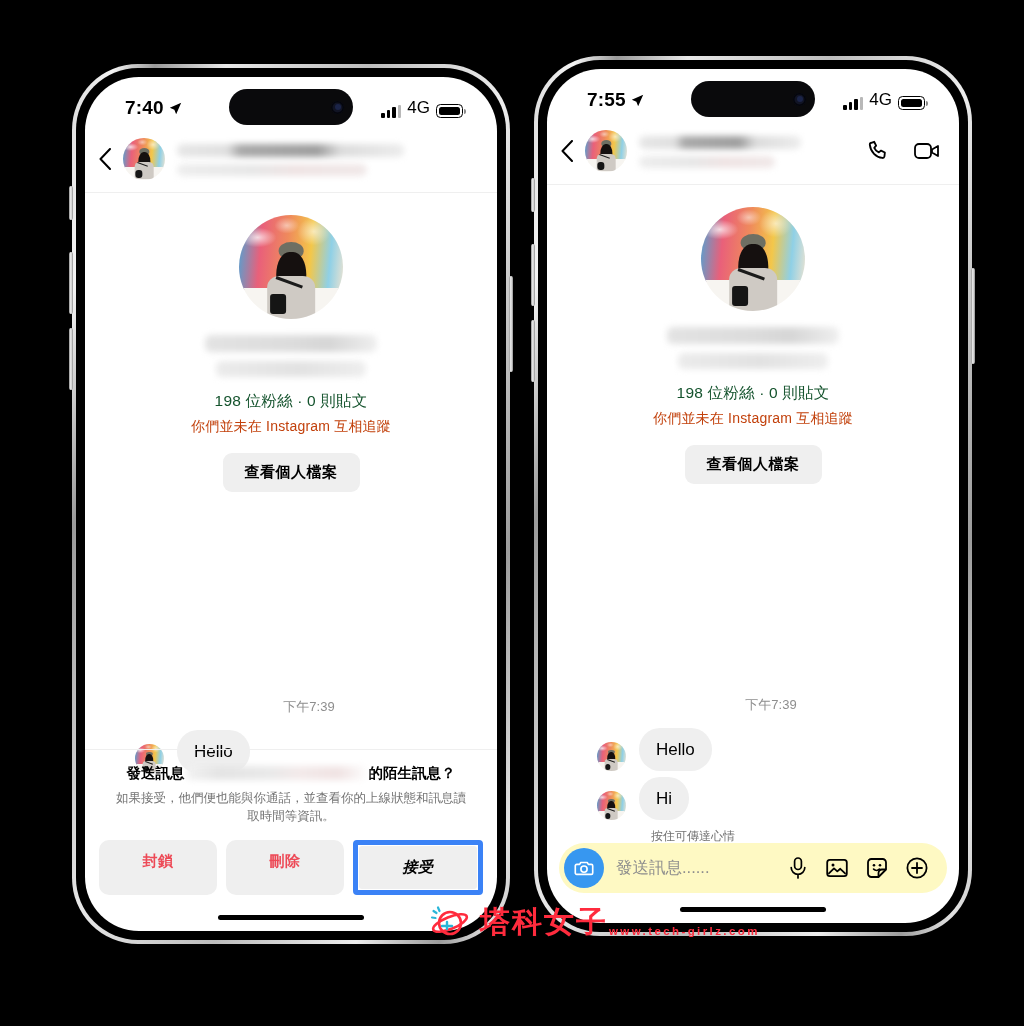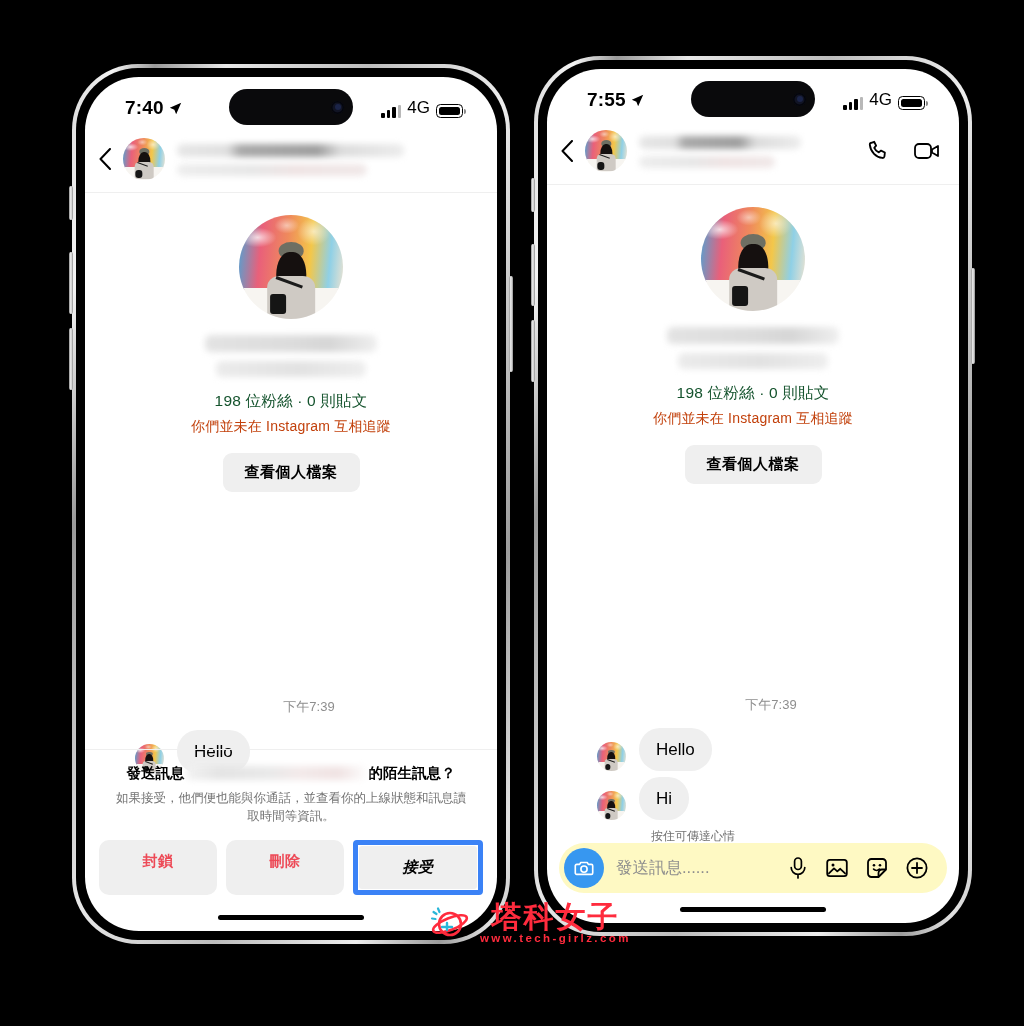--- a/index.html
+++ b/index.html
@@ -465,19 +465,19 @@
   </div>
 
   <div style="position:absolute; left:430px; top:902px; display:flex; align-items:center; gap:6px;">
     <svg width="44" height="40" viewBox="0 0 44 40">
       <circle cx="20" cy="21" r="11" fill="none" stroke="#ff2b3d" stroke-width="2.6"></circle>
       <ellipse cx="20" cy="21" rx="18" ry="6" fill="none" stroke="#ff2b3d" stroke-width="2.6" transform="rotate(-22 20 21)"></ellipse>
       <path d="M12 24h10" stroke="#29b6d8" stroke-width="2.4" stroke-linecap="round"></path>
       <path d="M17 20v7" stroke="#29b6d8" stroke-width="2.4" stroke-linecap="round"></path>
       <path d="M8 5.5 9.5 9M3.5 9l3 2M2 15.5l3.5.5" stroke="#29b6d8" stroke-width="2.2" stroke-linecap="round"></path>
     </svg>
-    <div style="display:flex; flex-direction:column; align-items:center; gap:1px;">
+    <div style="display:flex; align-items:flex-end; gap:1px;">
       <div style="font-size:30px; font-weight:700; color:#ff2b3d; letter-spacing:2px; line-height:1;">塔科女子</div>
       <div style="font-size:11.5px; font-weight:700; color:#ff2b3d; letter-spacing:2.4px; line-height:1;">www.tech-girlz.com</div>
     </div>
   </div>
 
 </div>
 
 </body></html>

